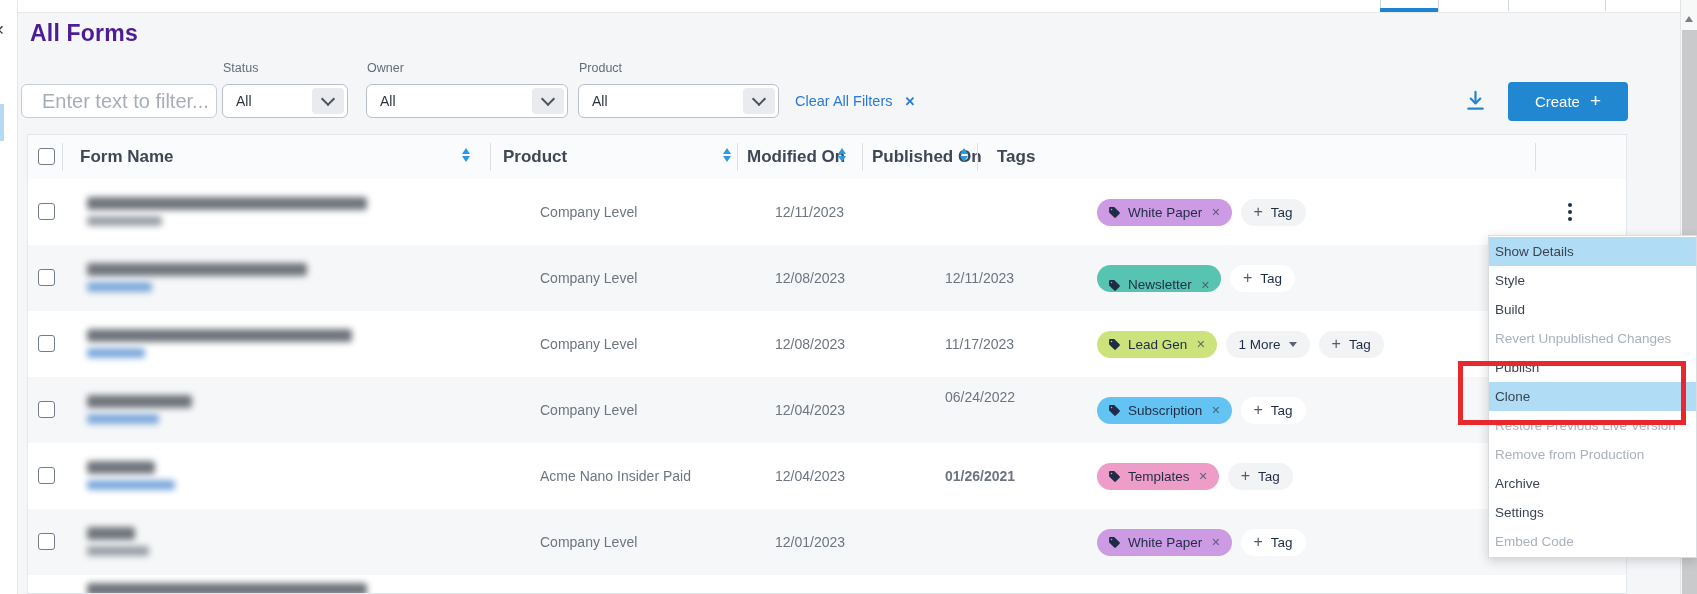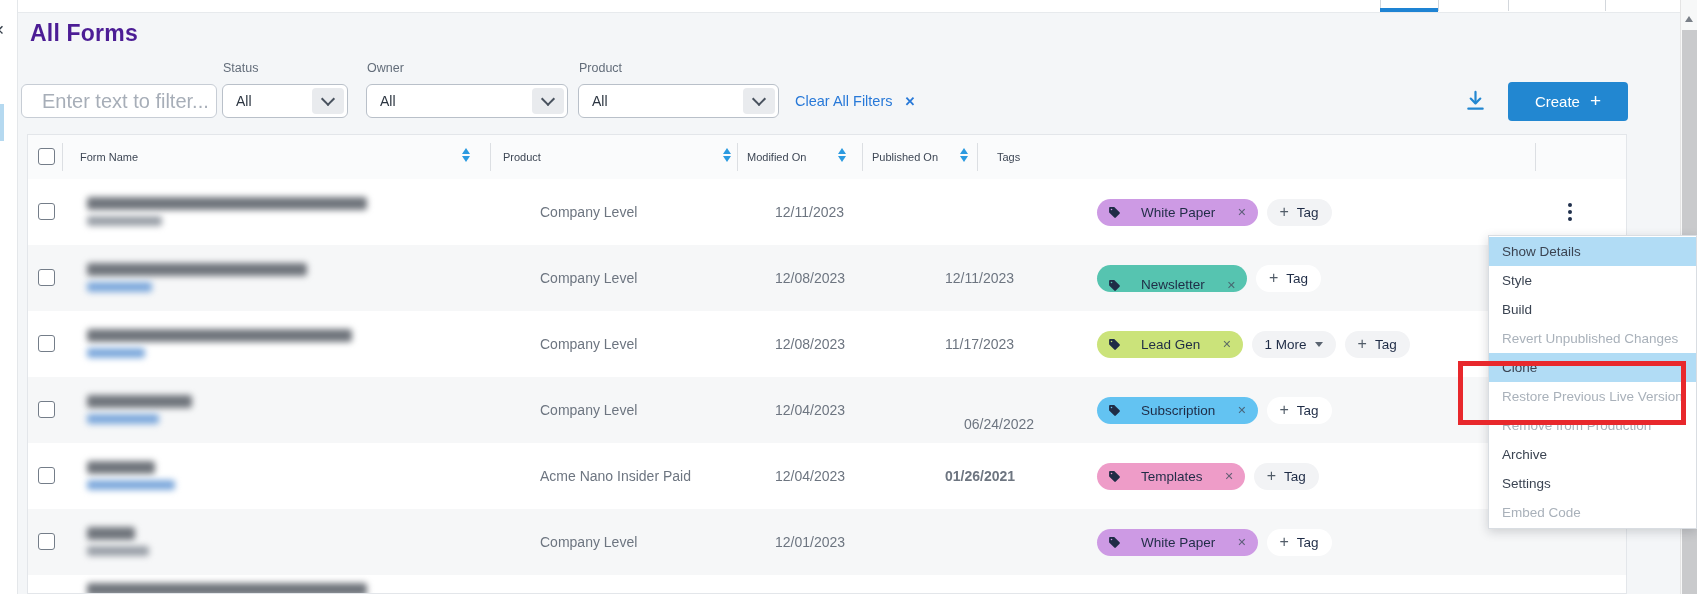--- a/index.html
+++ b/index.html
@@ -30,45 +30,45 @@
   .select-chevron i{display:block;width:8px;height:8px;border-right:2.2px solid #49525e;border-bottom:2.2px solid #49525e;transform:rotate(45deg);margin-top:-4px;}
   .clear-all{position:absolute;left:795px;top:93px;display:flex;align-items:center;gap:12px;cursor:pointer;}
   .clear-all .txt{font-size:14.5px;color:#2879d8;font-weight:500;}
   .clear-all .x{font-size:13px;color:#2879d8;font-weight:700;}
   .download-btn{position:absolute;left:1460px;top:85px;width:30px;height:30px;display:flex;align-items:center;justify-content:center;}
   .create-btn{position:absolute;left:1508px;top:82px;width:120px;height:39px;background:#2287d1;border-radius:4px;color:#fff;display:flex;align-items:center;justify-content:center;gap:10px;font-size:15px;}
   .create-btn .plus{font-size:19px;font-weight:400;margin-top:-1px;}
   
   .card{position:absolute;left:27px;top:134px;width:1600px;height:460px;background:#fff;border:1px solid #e3e6ea;box-sizing:border-box;z-index:2;overflow:hidden;}
   .thead{position:absolute;left:0;top:0;width:100%;height:44px;background:#fafbfc;border-bottom:1px solid #dfe3e7;}
-  .th{position:absolute;top:0;height:44px;display:flex;align-items:center;font-size:11px;font-weight:400;color:#3e4755;}
+  .th{position:absolute;top:0;height:44px;display:flex;align-items:center;font-size:17px;font-weight:700;color:#3e4755;}
   .hdiv{position:absolute;top:8px;width:1px;height:28px;background:#dcdfe3;}
   .sort{position:absolute;top:13px;display:flex;flex-direction:column;gap:2px;cursor:pointer;}
   .sort .up{width:0;height:0;border-left:4.5px solid transparent;border-right:4.5px solid transparent;border-bottom:6px solid #2b9ae0;}
   .sort .dn{width:0;height:0;border-left:4.5px solid transparent;border-right:4.5px solid transparent;border-top:6px solid #2b9ae0;}
   .checkbox{position:absolute;width:17px;height:17px;background:#fff;border:1.5px solid #747d89;border-radius:3px;box-sizing:border-box;}
   .row{position:absolute;left:0;width:1598px;height:66px;border-bottom:1px solid #e9ebee;background:#fff;}
   .row.alt{background:#f6f7f8;}
   .cell-text{position:absolute;font-size:14px;color:#6d7580;}
   .bar{position:absolute;border-radius:3px;filter:blur(3px);}
   .bar.title{height:13px;background:#70757c;}
   .bar.sub-gray{height:10px;background:#9aa0a8;}
   .bar.sub-link{height:10px;background:#7ea9dc;}
   .tagwrap{position:absolute;left:1069px;display:flex;align-items:center;gap:9px;}
-  .chip{height:27px;border-radius:14px;display:flex;align-items:center;gap:20px;padding:0 11px;font-size:13.5px;font-weight:500;color:#1f2c46;white-space:nowrap;}
+  .chip{height:27px;border-radius:14px;display:flex;align-items:center;gap:7px;padding:0 11px;font-size:13.5px;font-weight:500;color:#1f2c46;white-space:nowrap;}
   .chip .x{font-size:11px;color:#435060;opacity:.8;cursor:pointer;margin-left:2px;}
   .pill{height:27px;border-radius:14px;background:#f2f3f5;display:flex;align-items:center;gap:8px;padding:0 13px;font-size:13.5px;color:#1f2c46;white-space:nowrap;cursor:pointer;}
   .row.alt .pill{background:#fff;}
   .pill .plus{font-size:16px;color:#515c68;font-weight:400;}
   .pill .caret{width:0;height:0;border-left:4.5px solid transparent;border-right:4.5px solid transparent;border-top:5.5px solid #5a6470;}
   .kebab{position:absolute;width:22px;height:26px;display:flex;flex-direction:column;align-items:center;justify-content:center;gap:3px;cursor:pointer;}
   .kebab i{width:4px;height:4px;border-radius:50%;background:#20304c;}
   
   .menu{position:absolute;left:1488px;top:235px;width:209px;background:#fff;border:1px solid #d9dde2;box-shadow:0 3px 10px rgba(20,30,40,.18);z-index:20;box-sizing:border-box;padding:1px 0;}
-  .menu-item{height:29px;line-height:29px;padding:0 13px;font-size:13.5px;color:#3b4452;white-space:nowrap;cursor:pointer;}
+  .menu-item{height:29px;line-height:29px;padding:0 6px;font-size:13.5px;color:#3b4452;white-space:nowrap;cursor:pointer;}
   .menu-item.disabled{color:#a9b1ba;cursor:default;}
   .menu-item.highlighted{background:#b1dcf5;}
   
   .red-box{position:absolute;left:1458px;top:361px;width:228px;height:64px;border:5px solid #e8282c;box-sizing:border-box;z-index:30;}
   
   .scrollbar{position:absolute;right:0;top:0;width:17px;height:594px;background:#f7f8f8;border-left:1px solid #e4e4e4;z-index:5;box-sizing:border-box;}
   .sb-arrow{position:absolute;left:4px;top:16px;width:0;height:0;border-left:4.5px solid transparent;border-right:4.5px solid transparent;border-bottom:6px solid #7a8088;}
   .sb-thumb{position:absolute;left:1px;top:30px;width:15px;height:564px;background:#c9cacc;}
 </style>
 </head>
@@ -242,21 +242,21 @@
             <span>Tag</span>
           </span>
         </div>
       </div>
       <div class="row alt" style="top: 242px;">
         <span class="checkbox" style="left: 10px; top: 24px;"></span>
         <span class="bar title" style="left: 59px; top: 18px; width: 105px;"></span>
         <span class="bar sub-link" style="left: 59px; top: 37px; width: 72px;"></span>
         <span class="cell-text" style="left: 512px; top: 25px;">Company Level</span>
         <span class="cell-text" style="left: 747px; top: 25px;">12/04/2023</span>
-        <span class="cell-text" style="left: 917px; top: 39px; margin-left: 19px;">06/24/2022</span>
+        <span class="cell-text" style="left: 917px; top: 12px;">06/24/2022</span>
         <div class="tagwrap" style="top: 19.5px;">
           <span class="chip" style="background: rgb(99, 195, 242);">
             <svg width="13" height="13" viewBox="0 0 24 24">
               <path fill="#1f2c46" d="M21.4 11.6l-9-9c-.4-.4-.9-.6-1.4-.6H4c-1.1 0-2 .9-2 2v7c0 .5.2 1 .6 1.4l9 9c.8.8 2 .8 2.8 0l7-7c.8-.8.8-2 0-2.8zM6.5 8C5.7 8 5 7.3 5 6.5S5.7 5 6.5 5 8 5.7 8 6.5 7.3 8 6.5 8z"></path>
             </svg>
             <span>Subscription</span>
             <span class="x">✕</span>
           </span>
           <span class="pill">
             <span class="plus">+</span>
@@ -309,20 +309,21 @@
         <span class="bar title" style="left: 59px; top: 8px; width: 280px;"></span>
       </div>
     </div>
 </div>
 
 <div class="menu" id="context-menu">
     <div class="menu-item highlighted">Show Details</div>
     <div class="menu-item">Style</div>
     <div class="menu-item">Build</div>
     <div class="menu-item disabled">Revert Unpublished Changes</div>
+    <div class="menu-item">Publish</div>
     <div class="menu-item highlighted">Clone</div>
     <div class="menu-item disabled">Restore Previous Live Version</div>
     <div class="menu-item disabled">Remove from Production</div>
     <div class="menu-item">Archive</div>
     <div class="menu-item">Settings</div>
     <div class="menu-item disabled">Embed Code</div>
   </div>
 
 <div class="red-box"></div>
 

